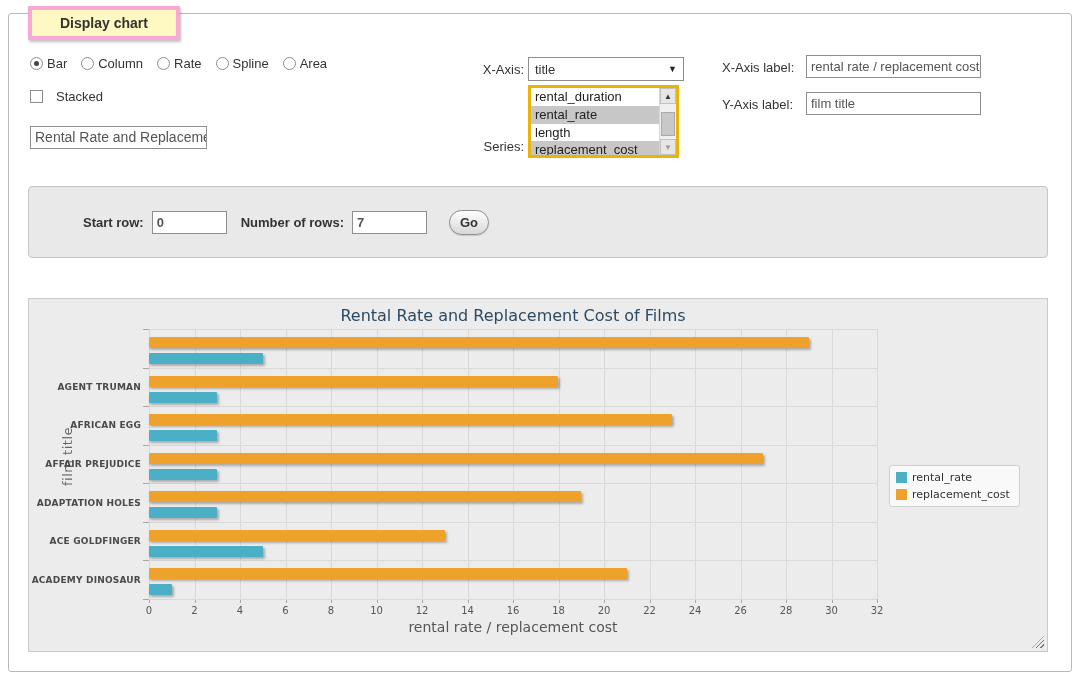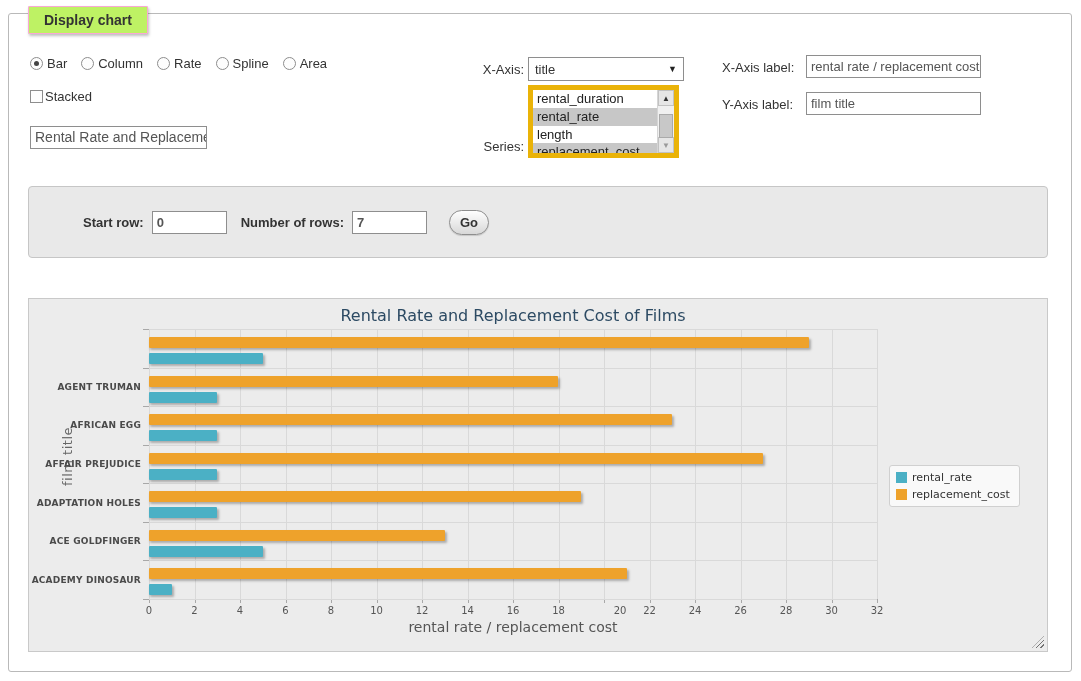--- a/index.html
+++ b/index.html
@@ -3,50 +3,50 @@
 <meta charset="utf-8">
 <style>
   * { margin:0; padding:0; box-sizing:border-box; }
   html,body { width:1081px; height:681px; background:#fff; overflow:hidden;
               font-family:"Liberation Sans", sans-serif; }
   .abs { position:absolute; }
 
   
   #fieldset { left:8px; top:13px; width:1064px; height:659px;
               border:1px solid #b9b9b9; border-radius:3px; background:#fff; }
-  #fieldset-legend { left:28px; top:6px; background:#bef264; border:1px solid #f9a8d4;
-              padding:5px 15px; font-size:14px; font-weight:bold; color:#333;
+  #fieldset-legend { left:28px; top:6px; background:#fef9c3; border:4px solid #f9a8d4;
+              padding:5px 28px; font-size:14px; font-weight:bold; color:#333;
               box-shadow:1px 2px 3px rgba(0,0,0,.25); border-radius:1px; z-index:5; }
 
   
   .ui-label { font-size:13px; color:#333; }
   .radio-row { left:30px; top:56px; display:flex; align-items:center; gap:6px; }
   .radio-item { display:flex; align-items:center; gap:4px; margin-right:8px; cursor:default; }
   .radio-circle { width:13px; height:13px; border:1px solid #8d8d8d; border-radius:50%;
                   background:#fdfdfd; display:inline-block; position:relative; }
   .radio-circle.checked::after { content:""; position:absolute; left:3px; top:3px;
                   width:5px; height:5px; border-radius:50%; background:#444; }
-  .check-row { left:30px; top:89px; display:flex; align-items:center; gap:2px; }
+  .check-row { left:30px; top:89px; display:flex; align-items:center; gap:13px; }
   .checkbox { width:13px; height:13px; border:1px solid #8d8d8d; background:#fdfdfd; }
 
   .text-input { border:1px solid #8e8e8e; background:#fff; font-size:14px; color:#555;
                 padding:0 4px; height:23px; line-height:21px; white-space:nowrap;
                 overflow:hidden; font-family:"Liberation Sans", sans-serif; }
   #title-input { left:30px; top:126px; width:177px; }
 
   .mid-label { width:84px; text-align:right; }
   #xaxis-label-cap { left:440px; top:62px; }
   #series-cap { left:440px; top:139px; }
 
   #xaxis-select { left:528px; top:57px; width:156px; height:24px; border:1px solid #8e8e8e;
                   background:#fff; display:flex; align-items:center; font-size:13px; color:#333;
                   padding:0 6px; justify-content:space-between; }
   #xaxis-select .arrow { font-size:9px; color:#222; }
 
-  #series-list { left:528px; top:85px; width:151px; height:73px; border:5px solid #eab308;
+  #series-list { left:528px; top:85px; width:151px; height:73px; border:3px solid #eab308;
                  background:#fff; display:flex; }
   #series-options { flex:1; overflow:hidden; }
   .series-opt { height:17.75px; line-height:17.5px; font-size:13px; color:#222; padding:0 4px;
                 white-space:nowrap; overflow:hidden; }
   .series-opt.selected { background:#c7c7c7; }
   #series-scrollbar { width:17px; background:#f0f0f0; border-left:1px solid #d5d5d5;
                  display:flex; flex-direction:column; }
   .sb-btn { height:16px; background:#e6e6e6; border:1px solid #c2c2c2; font-size:8px;
             color:#333; display:flex; align-items:center; justify-content:center; }
   .sb-btn.down { color:#9a9a9a; }
@@ -207,21 +207,21 @@
       <div class="xtick" style="left: 318.5px;"></div>
       <div class="xtick-label" style="left: 318.5px;">14</div>
       <div class="gridline-v" style="left: 364px;"></div>
       <div class="xtick" style="left: 364px;"></div>
       <div class="xtick-label" style="left: 364px;">16</div>
       <div class="gridline-v" style="left: 409.5px;"></div>
       <div class="xtick" style="left: 409.5px;"></div>
       <div class="xtick-label" style="left: 409.5px;">18</div>
       <div class="gridline-v" style="left: 455px;"></div>
       <div class="xtick" style="left: 455px;"></div>
-      <div class="xtick-label" style="left: 471px;">20</div>
+      <div class="xtick-label" style="left: 455px;">20</div>
       <div class="gridline-v" style="left: 500.5px;"></div>
       <div class="xtick" style="left: 500.5px;"></div>
       <div class="xtick-label" style="left: 500.5px;">22</div>
       <div class="gridline-v" style="left: 546px;"></div>
       <div class="xtick" style="left: 546px;"></div>
       <div class="xtick-label" style="left: 546px;">24</div>
       <div class="gridline-v" style="left: 591.5px;"></div>
       <div class="xtick" style="left: 591.5px;"></div>
       <div class="xtick-label" style="left: 591.5px;">26</div>
       <div class="gridline-v" style="left: 637px;"></div>

